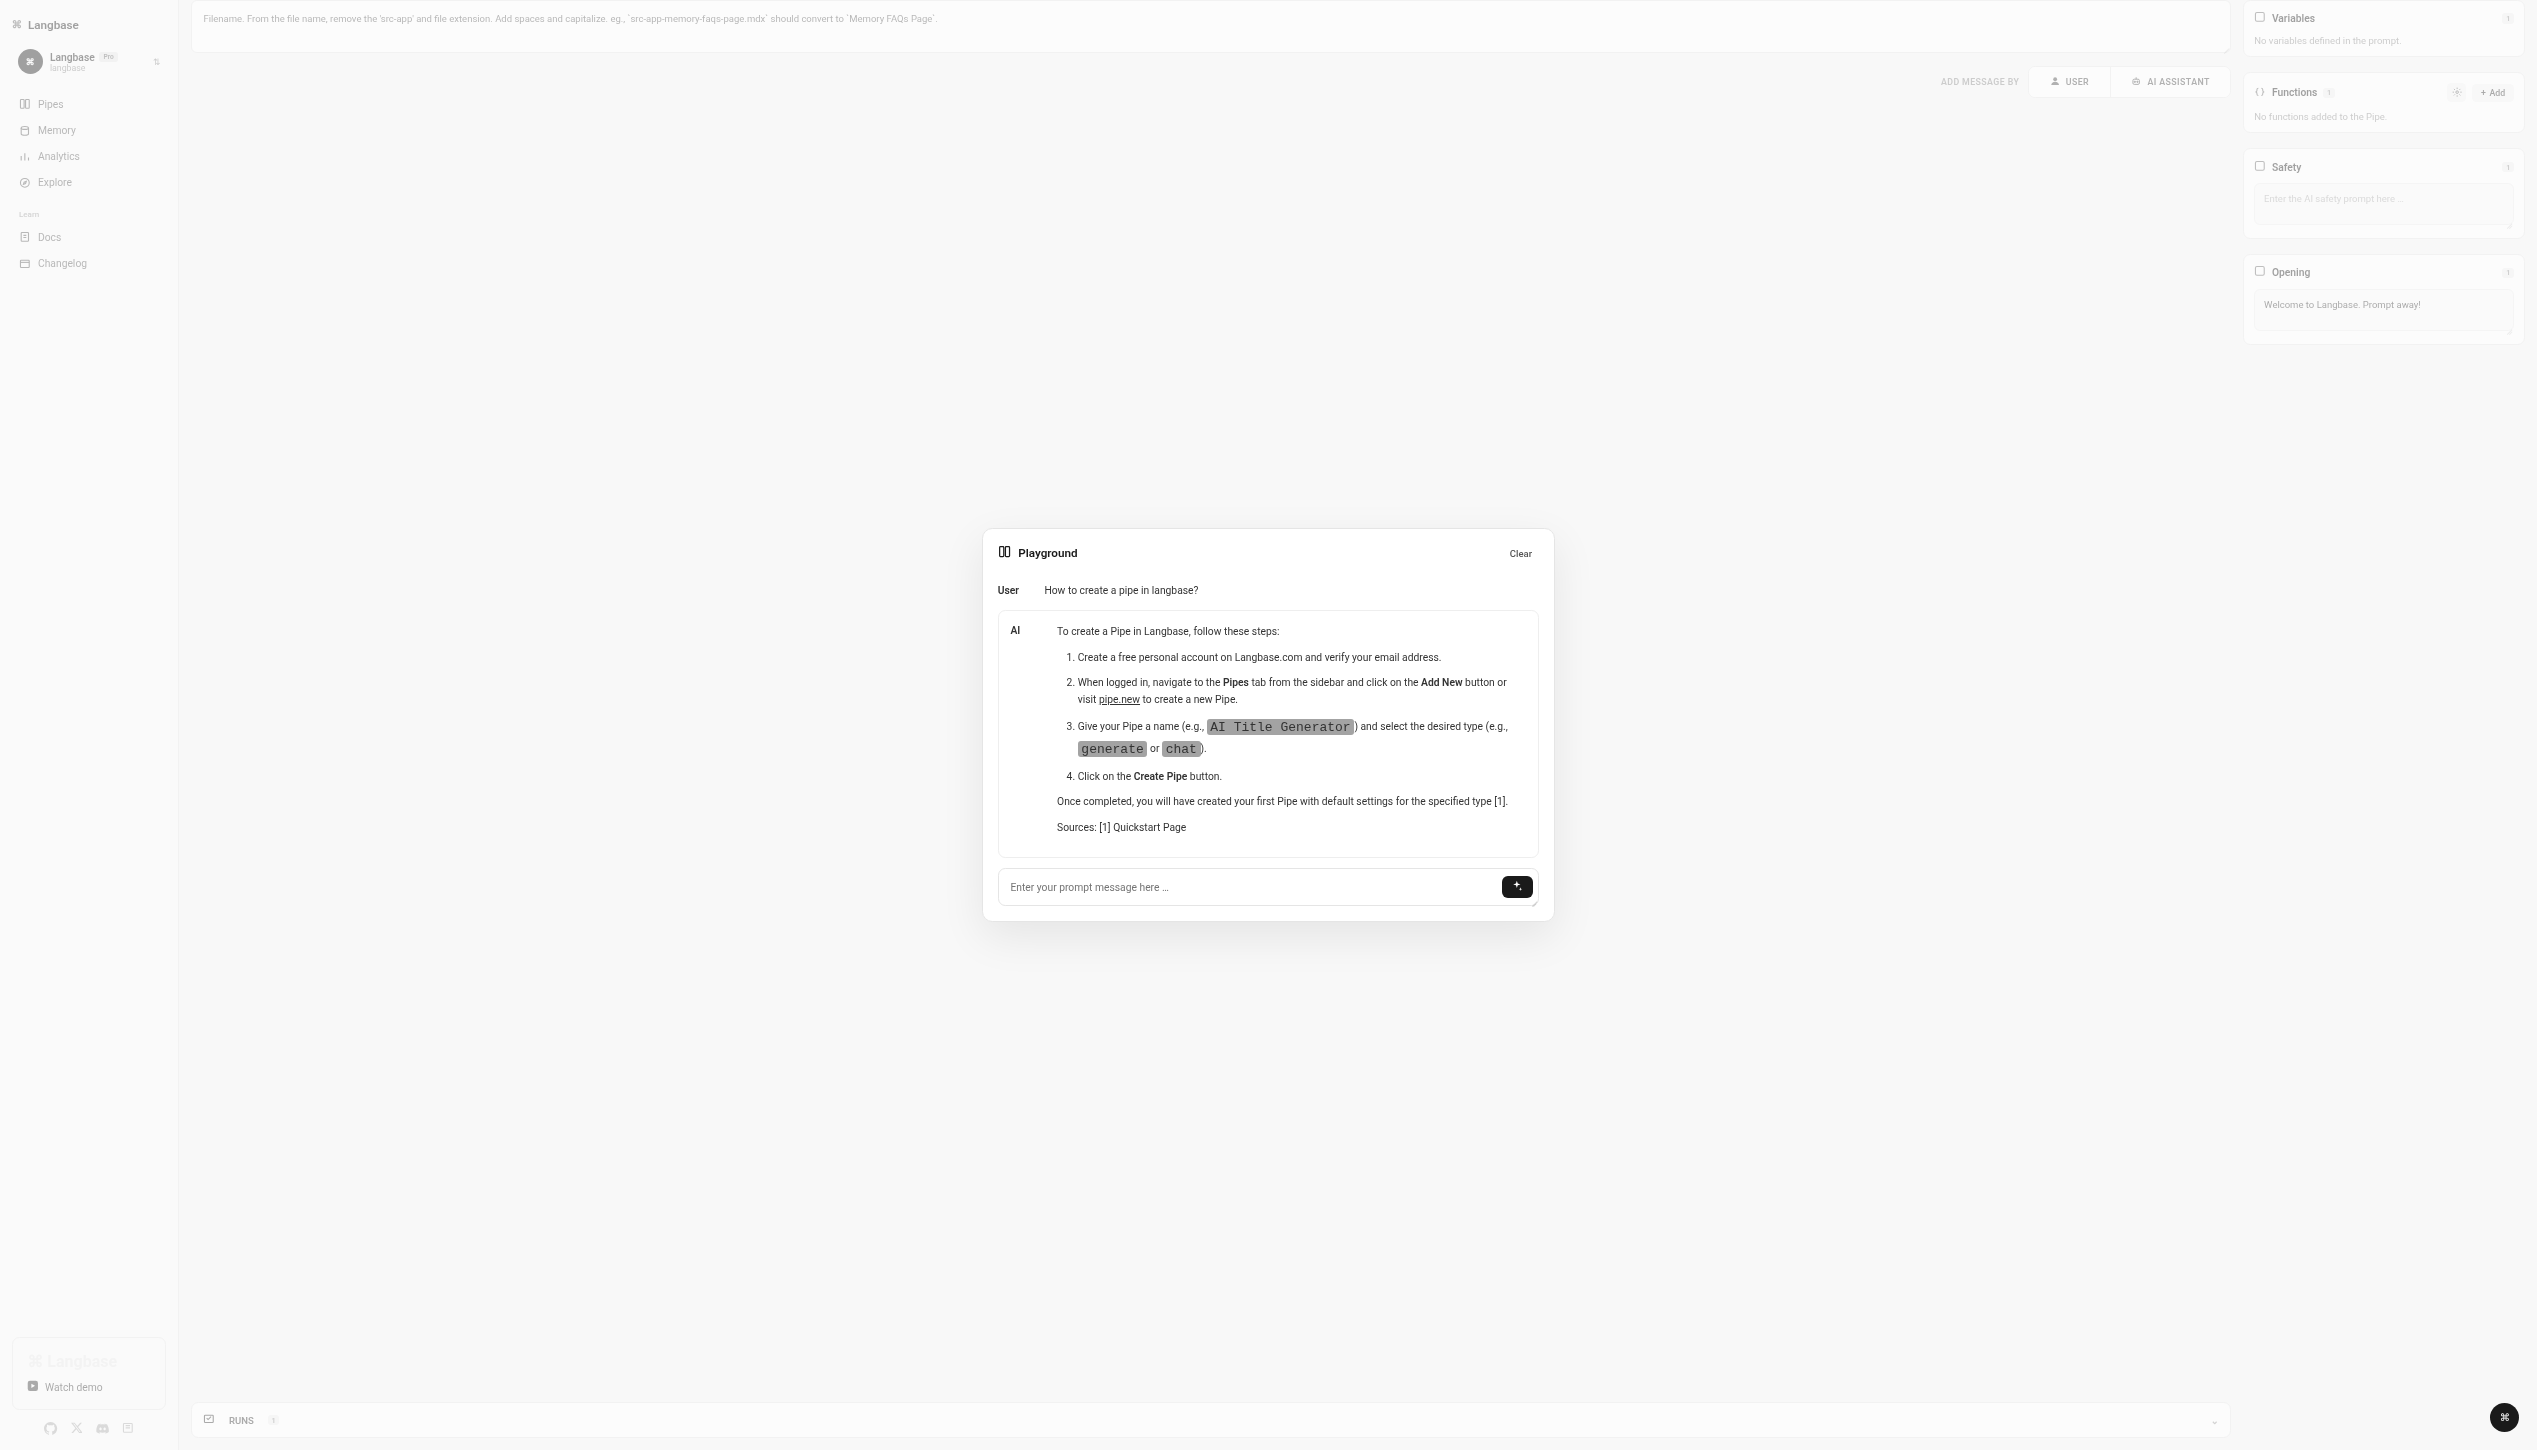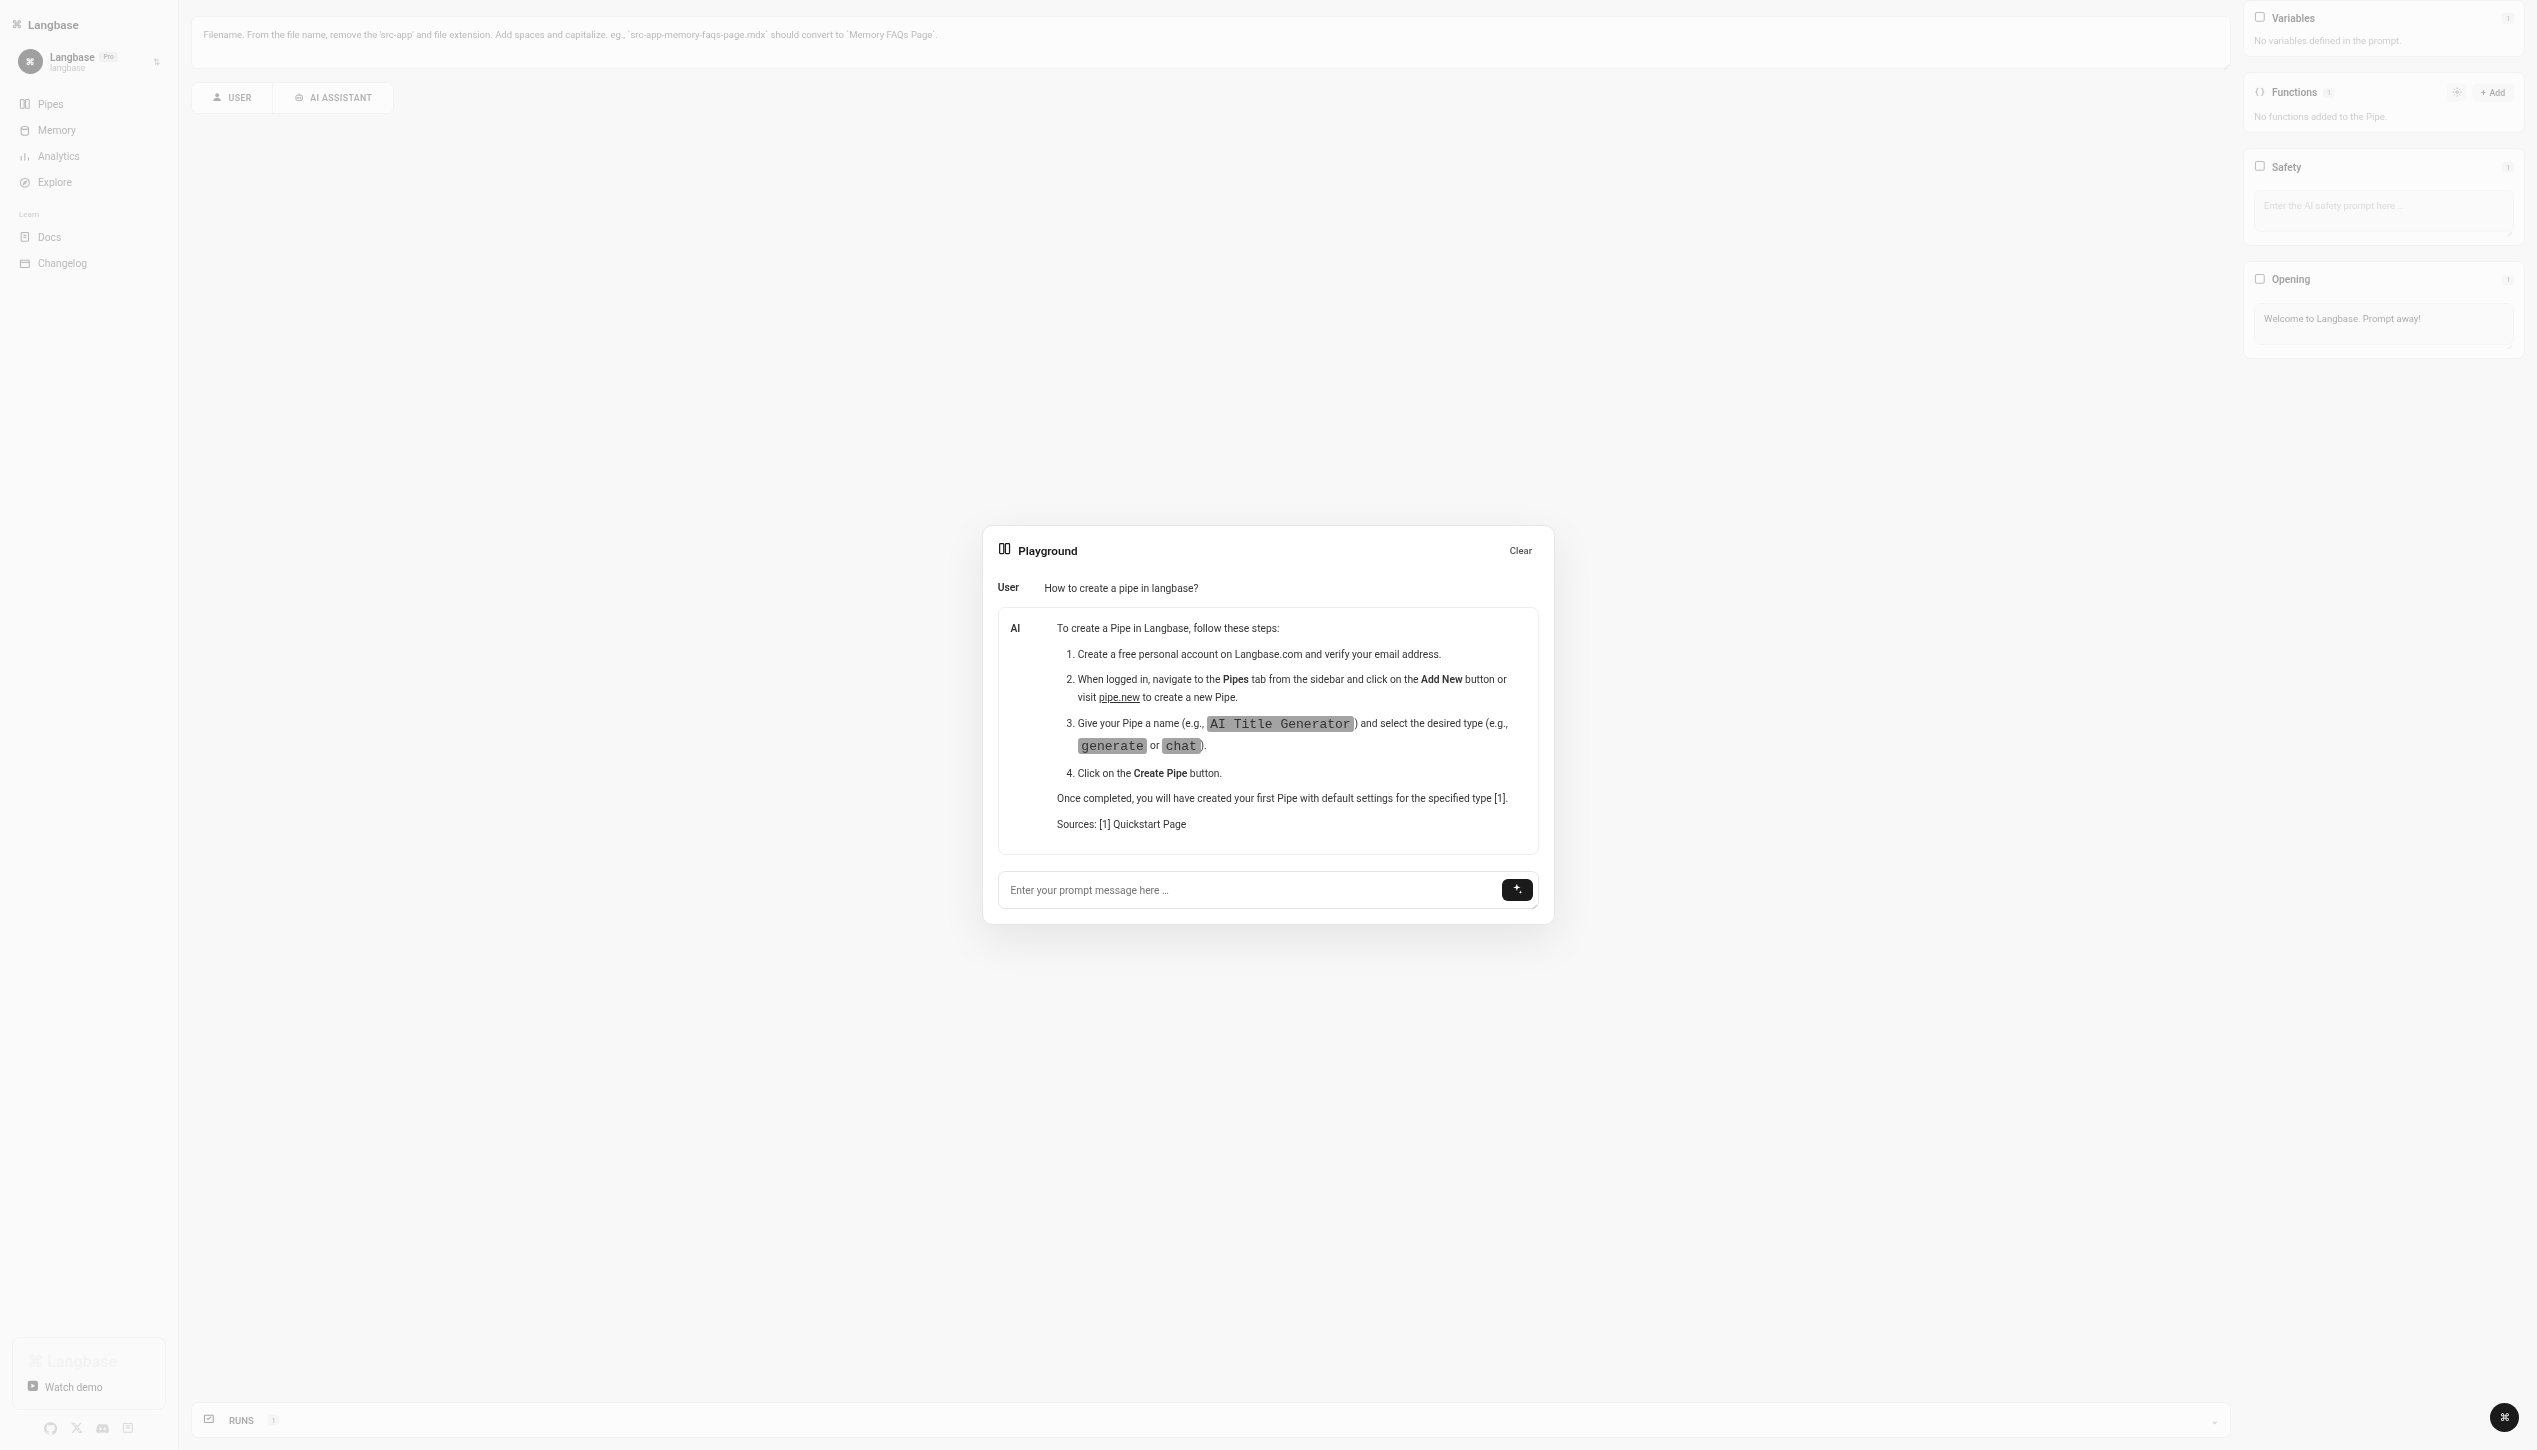--- a/index.html
+++ b/index.html
@@ -521,21 +521,20 @@
     .resize-corner::before { width: 7.3px; bottom: 2.2px; right: 0; transform: rotate(-45deg); transform-origin: right; }
     .resize-corner::after  { width: 4.4px;  bottom: 0.7px; right: 0; transform: rotate(-45deg); transform-origin: right; }
 
     .chev-expand {
       margin-left: auto;
       color: #999;
     }
 
     .rel {
       position: relative;
-      margin-top: 16px;
     }
 
     strong { font-weight: 600; }
   </style>
 </head>
 <body>
 
 <div class="layout">
 
   <aside class="sidebar">
@@ -658,20 +657,21 @@
   <main class="main">
     <div class="center-col">
 
       <div class="system-prompt rel">
         <div>Filename. From the file name, remove the 'src-app' and file extension. Add spaces and capitalize. eg., `src-app-memory-faqs-page.mdx` should convert to `Memory FAQs Page`.</div>
         <br>
         <div class="resize-corner"></div>
       </div>
 
       <div class="add-message-row">
+        <span class="add-msg-label">ADD MESSAGE BY</span>
         <div class="toggle-group">
           <button class="toggle-btn">
             <span>
               <svg width="10.3" height="10.3" viewBox="0 0 16 16" fill="currentColor">
                   <circle cx="8" cy="5" r="3"></circle>
                   <path d="M2 14c0-2.8 2.7-5 6-5s6 2.2 6 5z"></path>
                 </svg>
             </span>
             <span>USER</span>
           </button>

